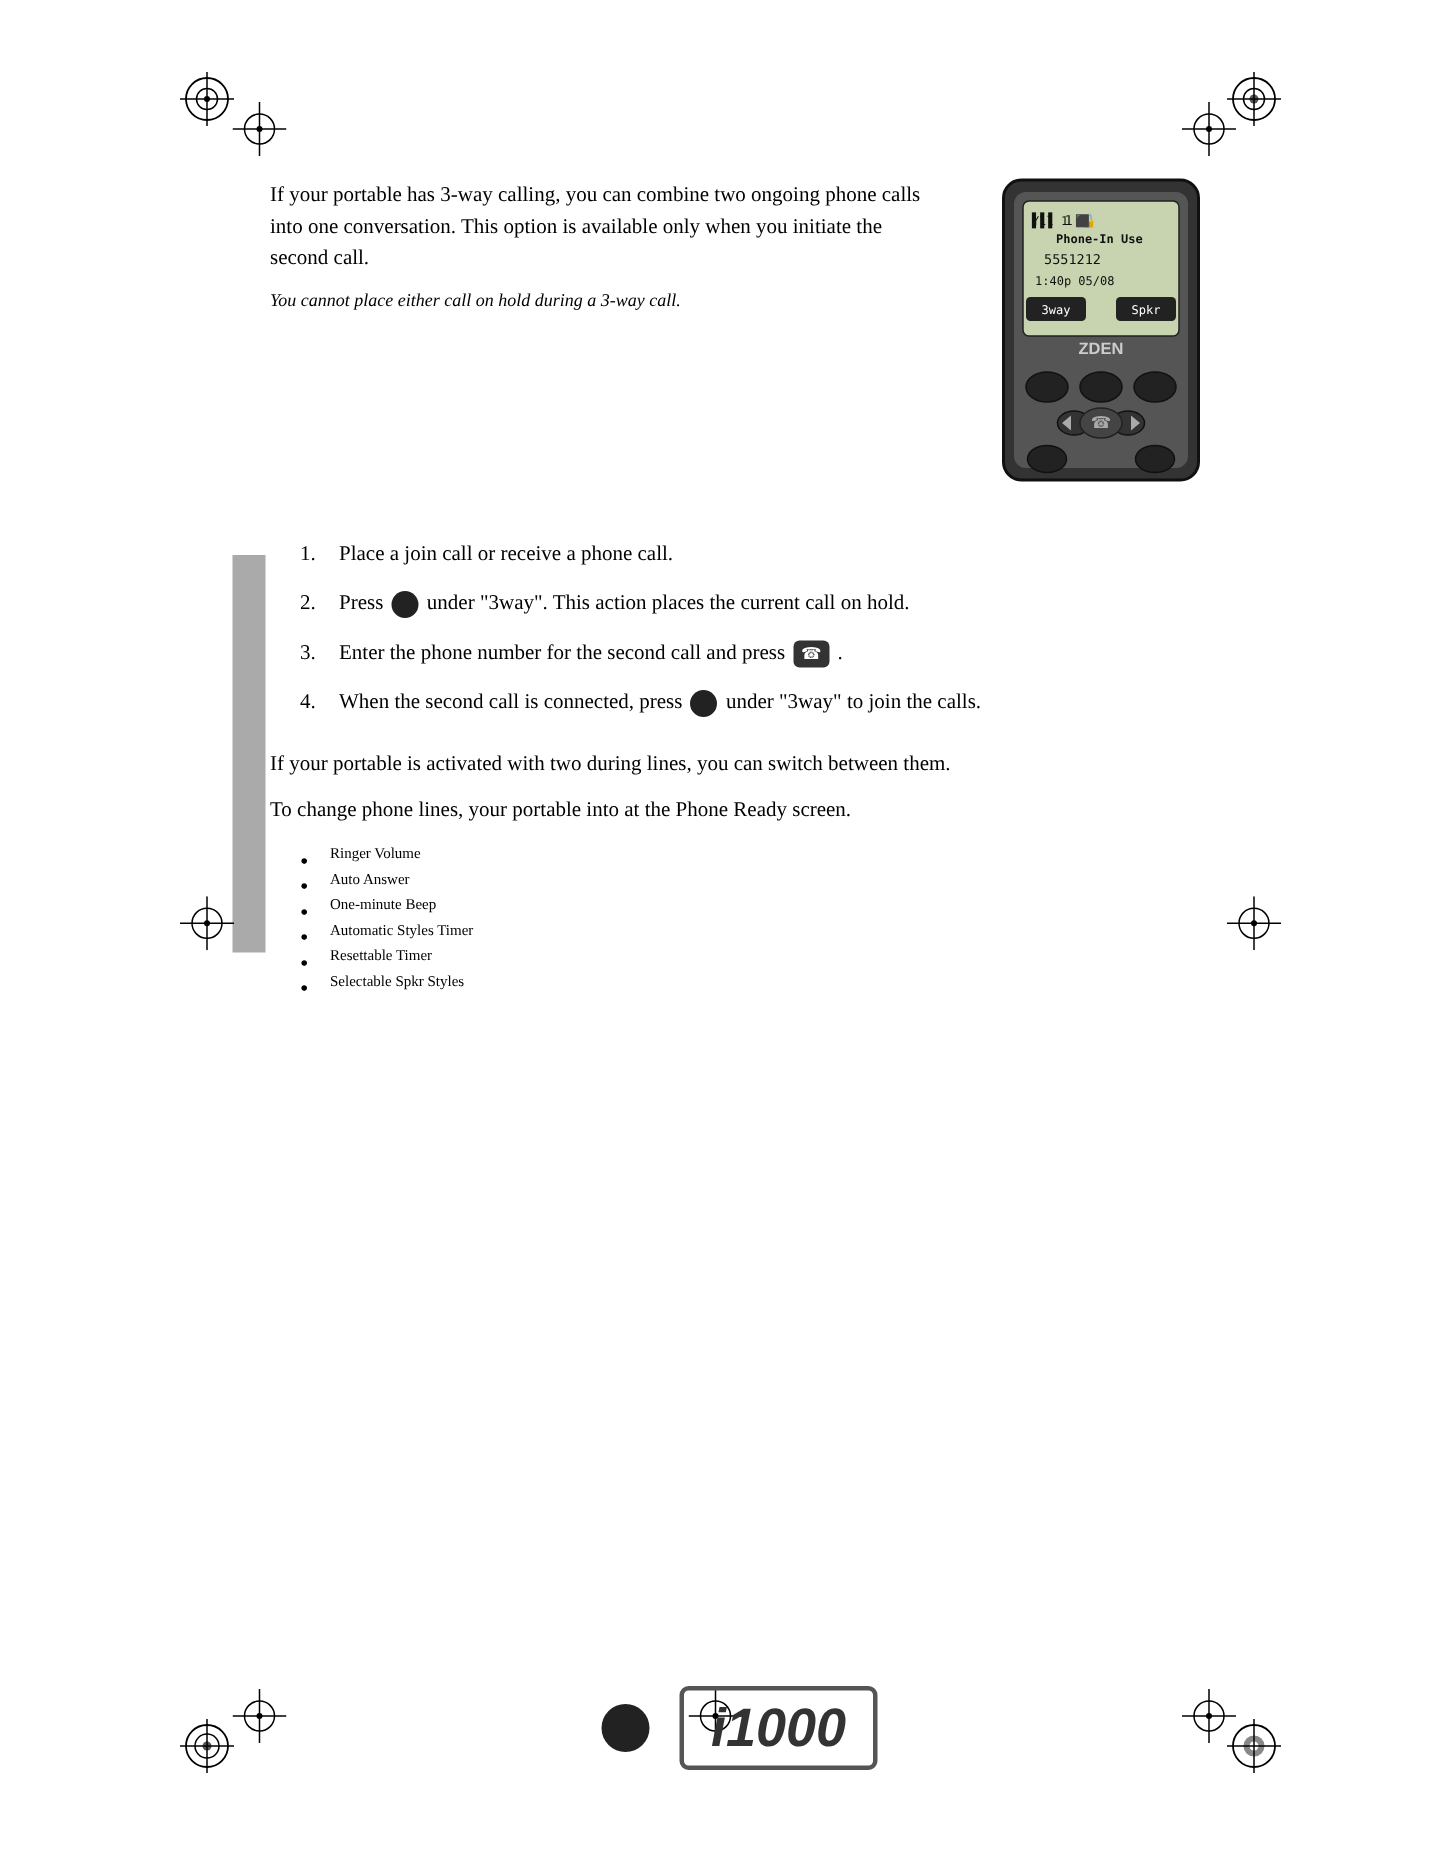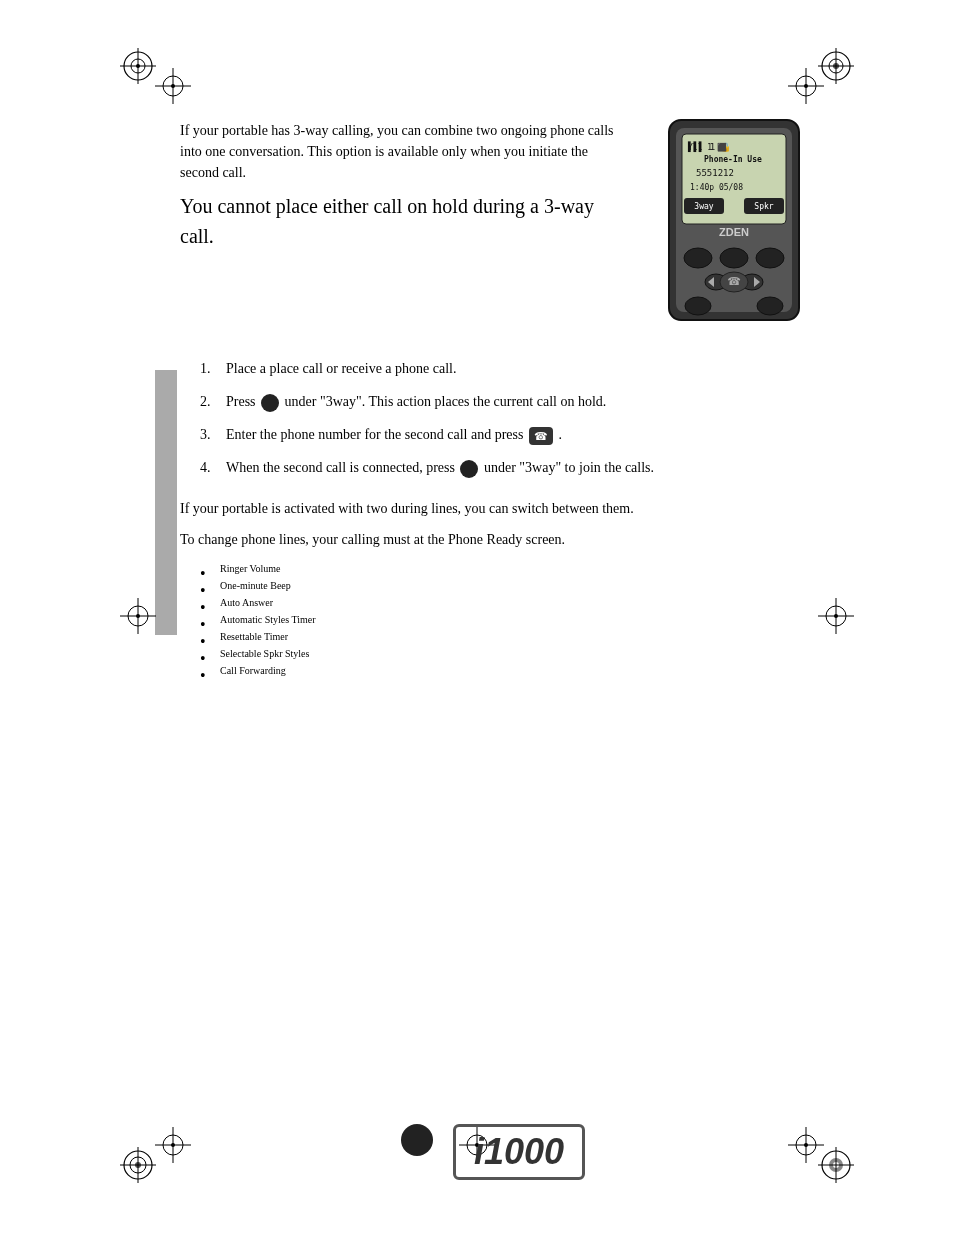--- a/index.html
+++ b/index.html
@@ -48,21 +48,22 @@
       flex: 1;
     }
 
     .top-text p {
       font-size: 14px;
       line-height: 1.5;
       margin-bottom: 8px;
     }
 
     .top-text .italic-note {
-      font-size: 20px;
+      font-style: italic;
+      font-size: 12px;
       line-height: 1.5;
     }
 
     
     .phone-device {
       width: 160px;
       flex-shrink: 0;
       margin-top: -10px;
     }
 
@@ -151,21 +152,21 @@
       font-size: 16px;
     }
 
     
     .footer {
       position: absolute;
       bottom: 55px;
       left: 0;
       right: 0;
       display: flex;
-      align-items: flex-start;
+      align-items: center;
       justify-content: center;
       gap: 20px;
       padding-left: 32px;
     }
 
     .footer-bullet {
       width: 32px;
       height: 32px;
       background: #222;
       border-radius: 50%;
@@ -283,48 +284,47 @@
 
           <ellipse cx="44" cy="196" rx="13" ry="9" fill="#222" stroke="#111" stroke-width="1"></ellipse>
           <ellipse cx="116" cy="196" rx="13" ry="9" fill="#222" stroke="#111" stroke-width="1"></ellipse>
         </svg>
       </div>
     </div>
 
     <div class="steps">
       <div class="step">
         <span class="step-num">1.</span>
-        <span class="step-text">Place a place call or receive a phone call.</span>
+        <span class="step-text">Place a join call or receive a phone call.</span>
       </div>
       <div class="step">
         <span class="step-num">2.</span>
         <span class="step-text">Press <span class="btn-icon"></span> under "3way". This action places the current call on hold.</span>
       </div>
       <div class="step">
         <span class="step-num">3.</span>
         <span class="step-text">Enter the phone number for the second call and press <span class="btn-icon-phone">☎</span> .</span>
       </div>
       <div class="step">
         <span class="step-num">4.</span>
         <span class="step-text">When the second call is connected, press <span class="btn-icon"></span> under "3way" to join the calls.</span>
       </div>
     </div>
 
     <div class="second-section">
       <p>If your portable is activated with two during lines, you can switch between them.</p>
-      <p>To change phone lines, your calling must at the Phone Ready screen.</p>
+      <p>To change phone lines, your portable into at the Phone Ready screen.</p>
 
       <ul class="bullet-list">
         <li><span>Ringer Volume</span></li>
+        <li><span>Auto Answer</span></li>
         <li><span>One-minute Beep</span></li>
-        <li><span>Auto Answer</span></li>
         <li><span>Automatic Styles Timer</span></li>
         <li><span>Resettable Timer</span></li>
         <li><span>Selectable Spkr Styles</span></li>
-        <li><span>Call Forwarding</span></li>
       </ul>
     </div>
   </div>
 
   <div class="crosshair" style="bottom:48px;left:120px;">
     <svg width="36" height="36" viewBox="0 0 36 36">
       <circle cx="18" cy="18" r="14" fill="none" stroke="#000" stroke-width="1.2"></circle>
       <circle cx="18" cy="18" r="8" fill="none" stroke="#000" stroke-width="1"></circle>
       <circle cx="18" cy="18" r="3" fill="#555"></circle>
       <line x1="18" y1="0" x2="18" y2="36" stroke="#000" stroke-width="1"></line>

